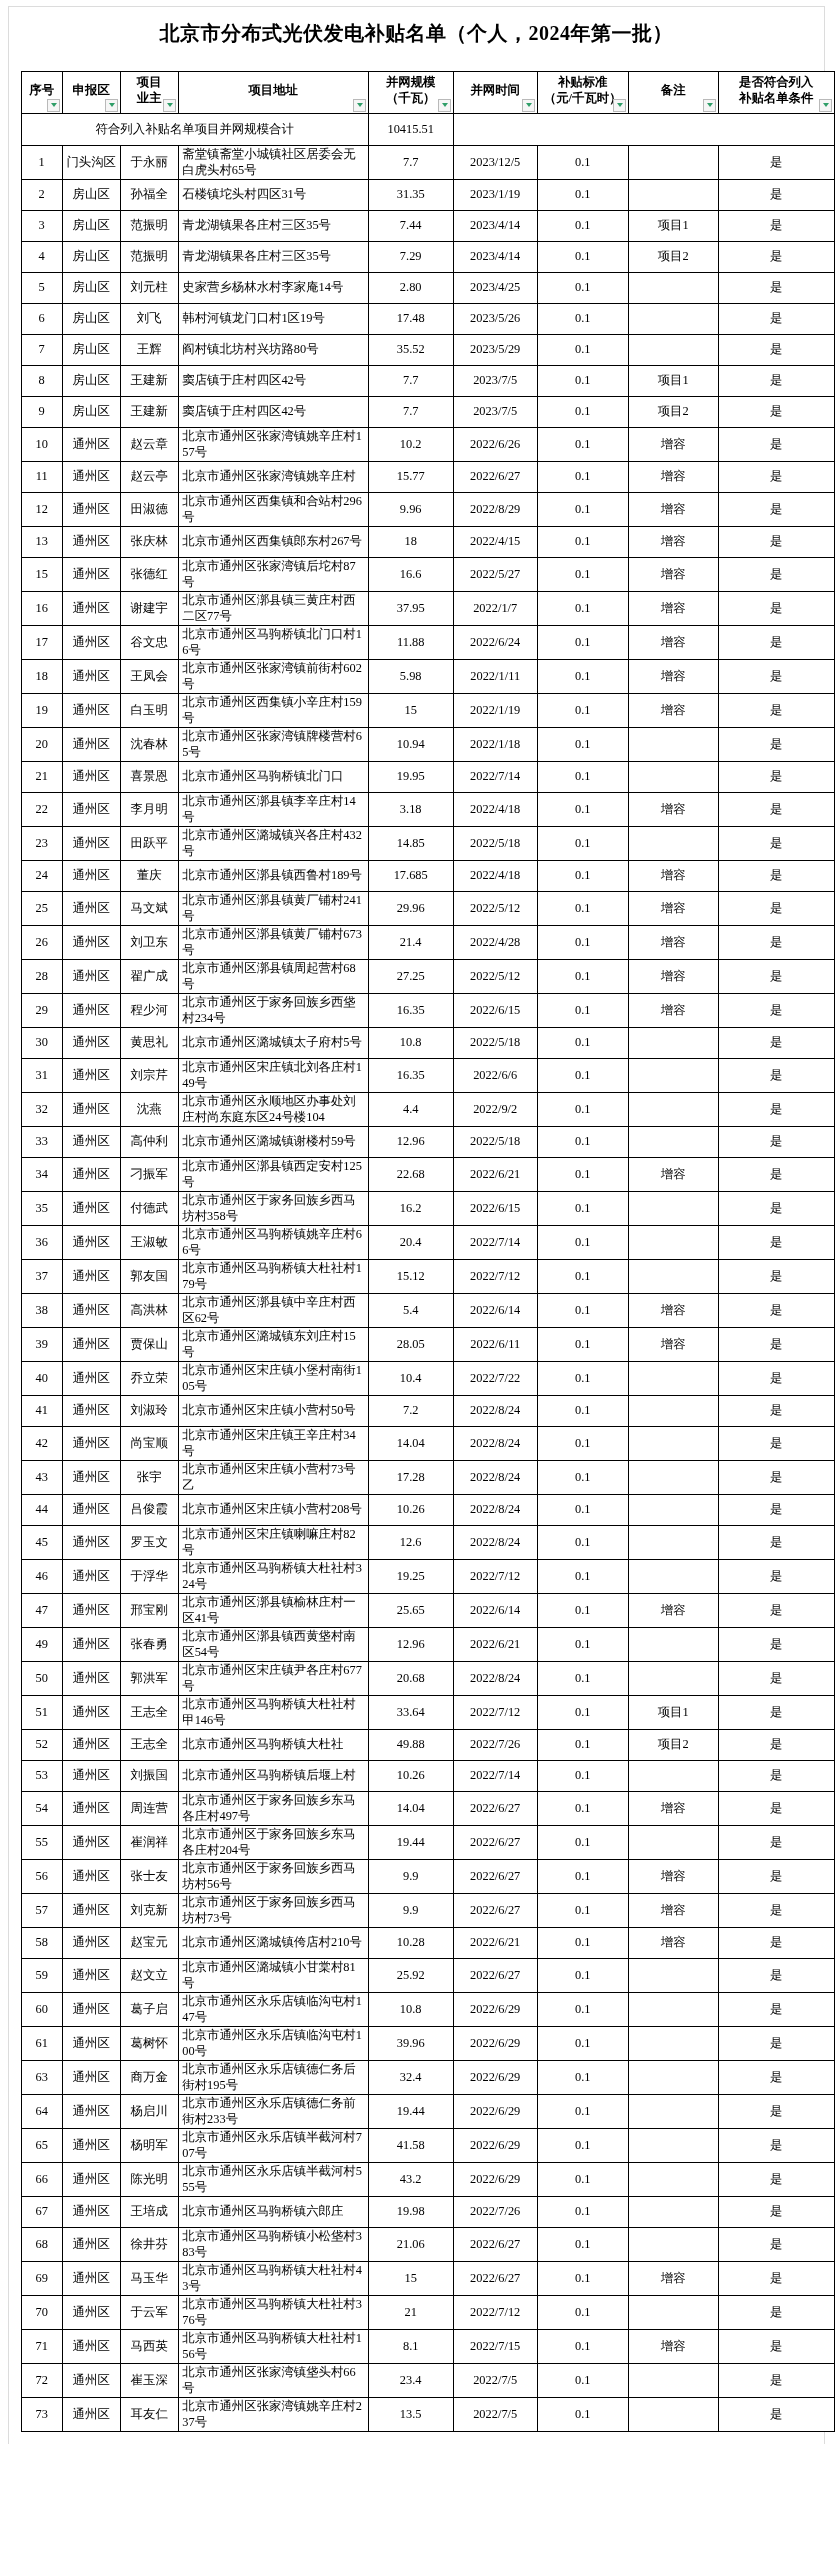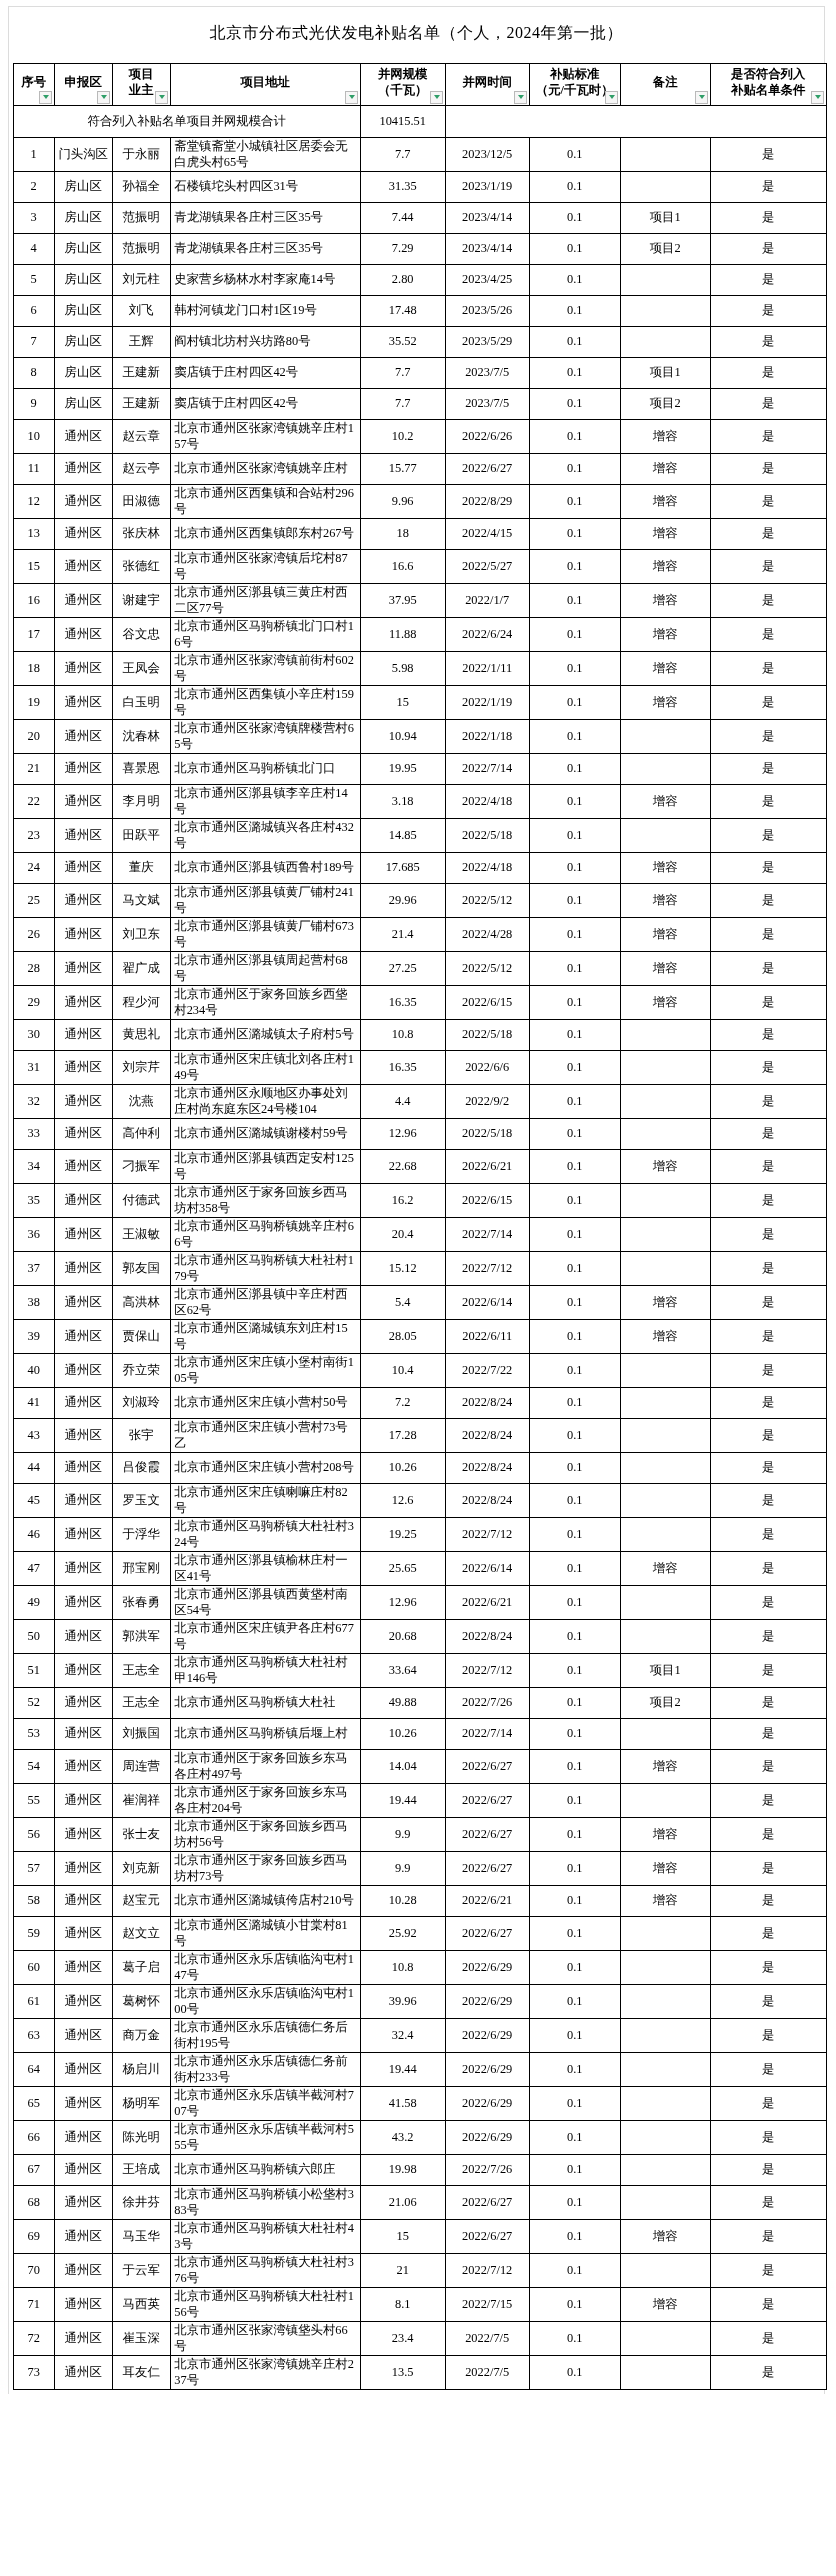--- a/index.html
+++ b/index.html
@@ -1,22 +1,22 @@
 <!DOCTYPE html>
 <html style="--accent: #2f9e68;font-size:8.2px"><head>
 <meta charset="utf-8">
 <style>
   html,body{margin:0;padding:0;background:#ffffff;}
   body{width:837px;font-family:"Liberation Serif","DejaVu Serif",serif;color:#000;}
   .sheet{position:absolute;left:7.7px;top:6.2px;width:815px;
          border-top:1px solid #dcdcdc;border-left:1px solid #dcdcdc;border-right:1px solid #dcdcdc;
          background:#fff;}
   .title{height:52px;display:flex;align-items:center;justify-content:center;
-         font-size:16px;font-weight:normal;letter-spacing:0.5px;}
-  table{border-collapse:collapse;table-layout:fixed;width:813px;margin:4px;}
+         font-size:20px;font-weight:bold;letter-spacing:0.5px;}
+  table{border-collapse:collapse;table-layout:fixed;width:813px;margin:12px;}
   col.c0{width:41px}col.c1{width:58px}col.c2{width:58px}col.c3{width:190px}
   col.c4{width:85px}col.c5{width:84px}col.c6{width:91px}col.c7{width:90px}col.c8{width:116px}
   th,td{border-left:1px solid #000;border-right:1px solid #000;
         border-top:1.5px solid #000;border-bottom:1.5px solid #000;
         text-align:center;vertical-align:middle;background:#fff;
         font-size:12.4px;line-height:1.25;padding:1px 2.1px;box-sizing:border-box;
         overflow:hidden;word-break:break-all;}
   thead tr.hdr th{height:42px;font-weight:bold;position:relative;white-space:pre-line;padding-bottom:5.2px;}
   tr.sum td{height:32px;font-weight:normal;}
   tbody td{height:31px;}
@@ -530,20 +530,31 @@
     <td>通州区</td>
     <td>刘淑玲</td>
     <td class="addr">北京市通州区宋庄镇小营村50号</td>
     <td>7.2</td>
     <td>2022/8/24</td>
     <td>0.1</td>
     <td></td>
     <td>是</td>
   </tr>
 
+  <tr>
+    <td>42</td>
+    <td>通州区</td>
+    <td>尚宝顺</td>
+    <td class="addr">北京市通州区宋庄镇王辛庄村34号</td>
+    <td>14.04</td>
+    <td>2022/8/24</td>
+    <td>0.1</td>
+    <td></td>
+    <td>是</td>
+  </tr>
 
   <tr>
     <td>43</td>
     <td>通州区</td>
     <td>张宇</td>
     <td class="addr">北京市通州区宋庄镇小营村73号乙</td>
     <td>17.28</td>
     <td>2022/8/24</td>
     <td>0.1</td>
     <td></td>

